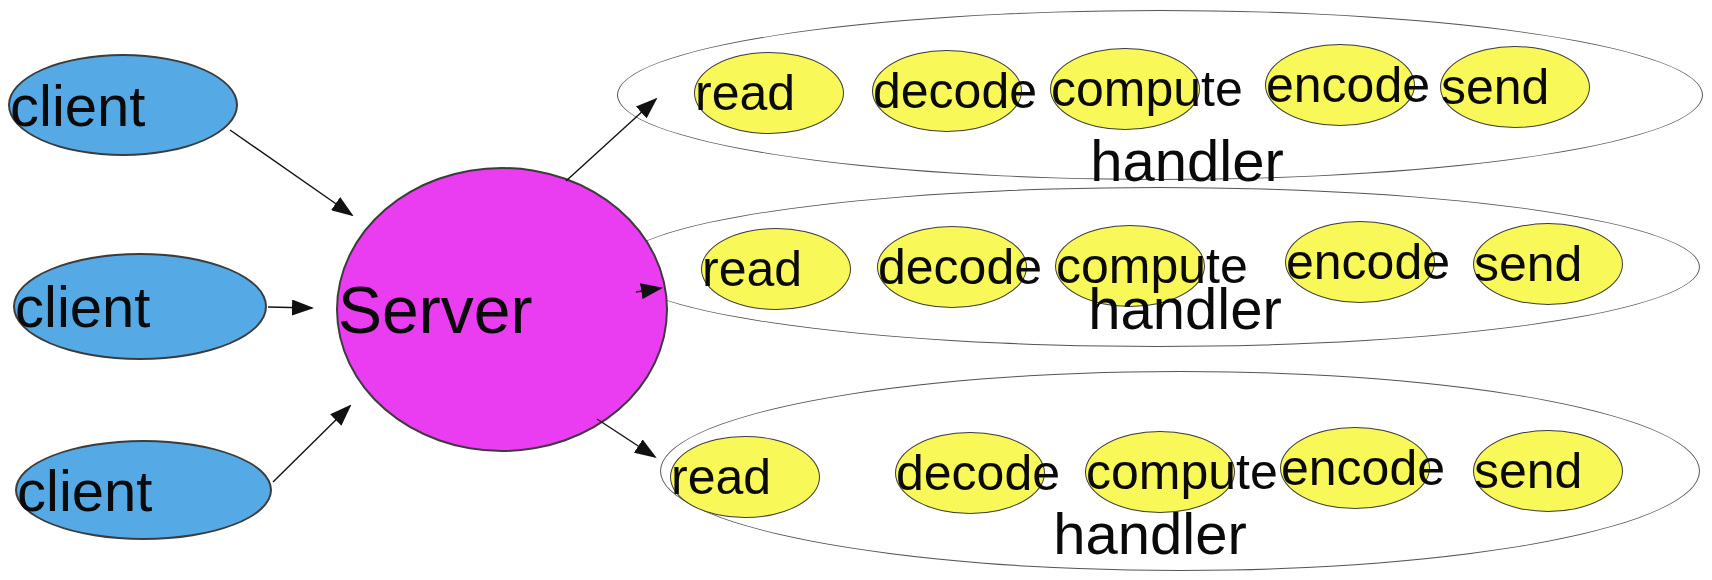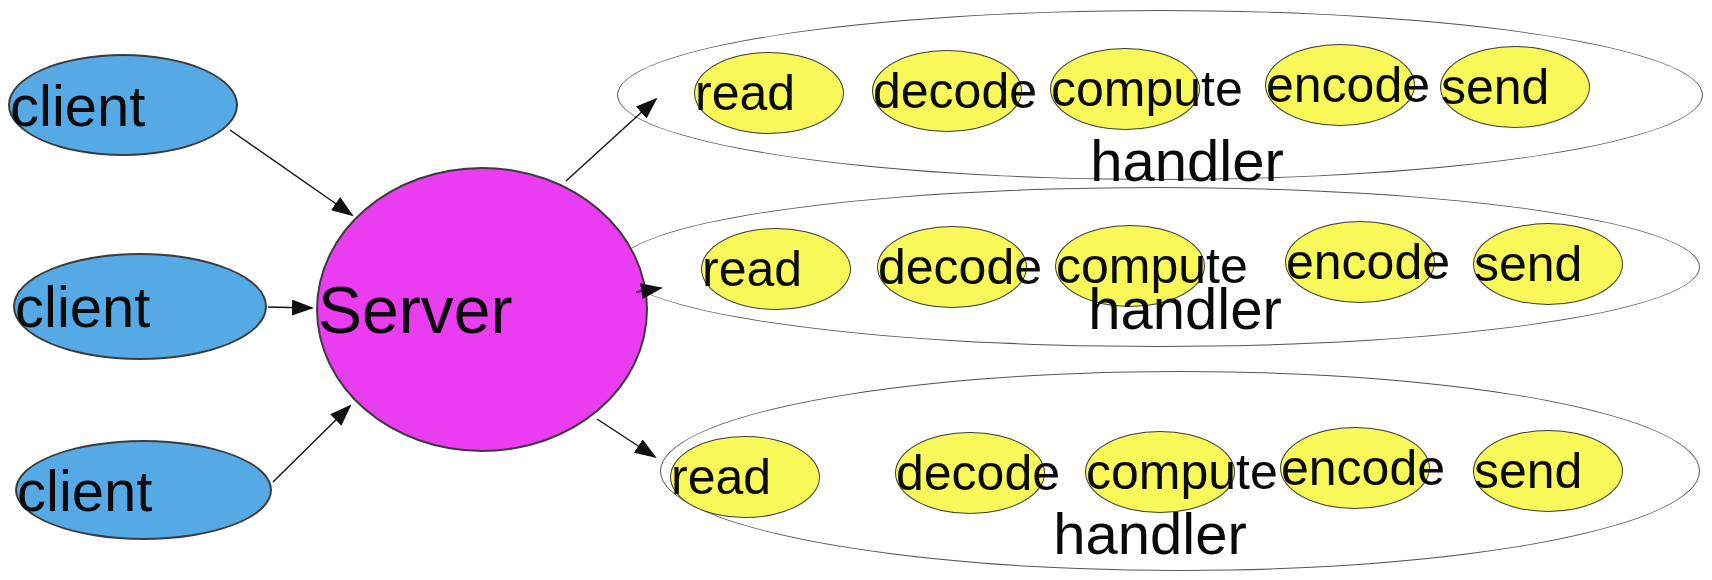--- a/index.html
+++ b/index.html
@@ -134,21 +134,21 @@
   <div class="ellipse client" style="left:8px;top:54px;width:230px;height:102px;">
       <span>client</span>
     </div>
   <div class="ellipse client" style="left:13px;top:253px;width:254px;height:107px;">
       <span>client</span>
     </div>
   <div class="ellipse client" style="left:15px;top:440px;width:257px;height:100px;">
       <span>client</span>
     </div>
 
-  <div class="ellipse server" style="left:316px;top:167px;width:332px;height:285px;">
+  <div class="ellipse server" style="left:336px;top:167px;width:332px;height:285px;">
       <span>Server</span>
     </div>
 
   <svg class="arrow-layer" width="1712" height="580" viewBox="0 0 1712 580">
     <defs>
       <marker id="ah" markerUnits="userSpaceOnUse" markerWidth="22" markerHeight="16" refX="20" refY="8" orient="auto">
         <path d="M0,0 L22,8 L0,16 Z" style="fill:var(--arrow-color,#111);"></path>
       </marker>
     </defs>
     <line x1="230" y1="130" x2="352" y2="215" marker-end="url(#ah)"></line>

